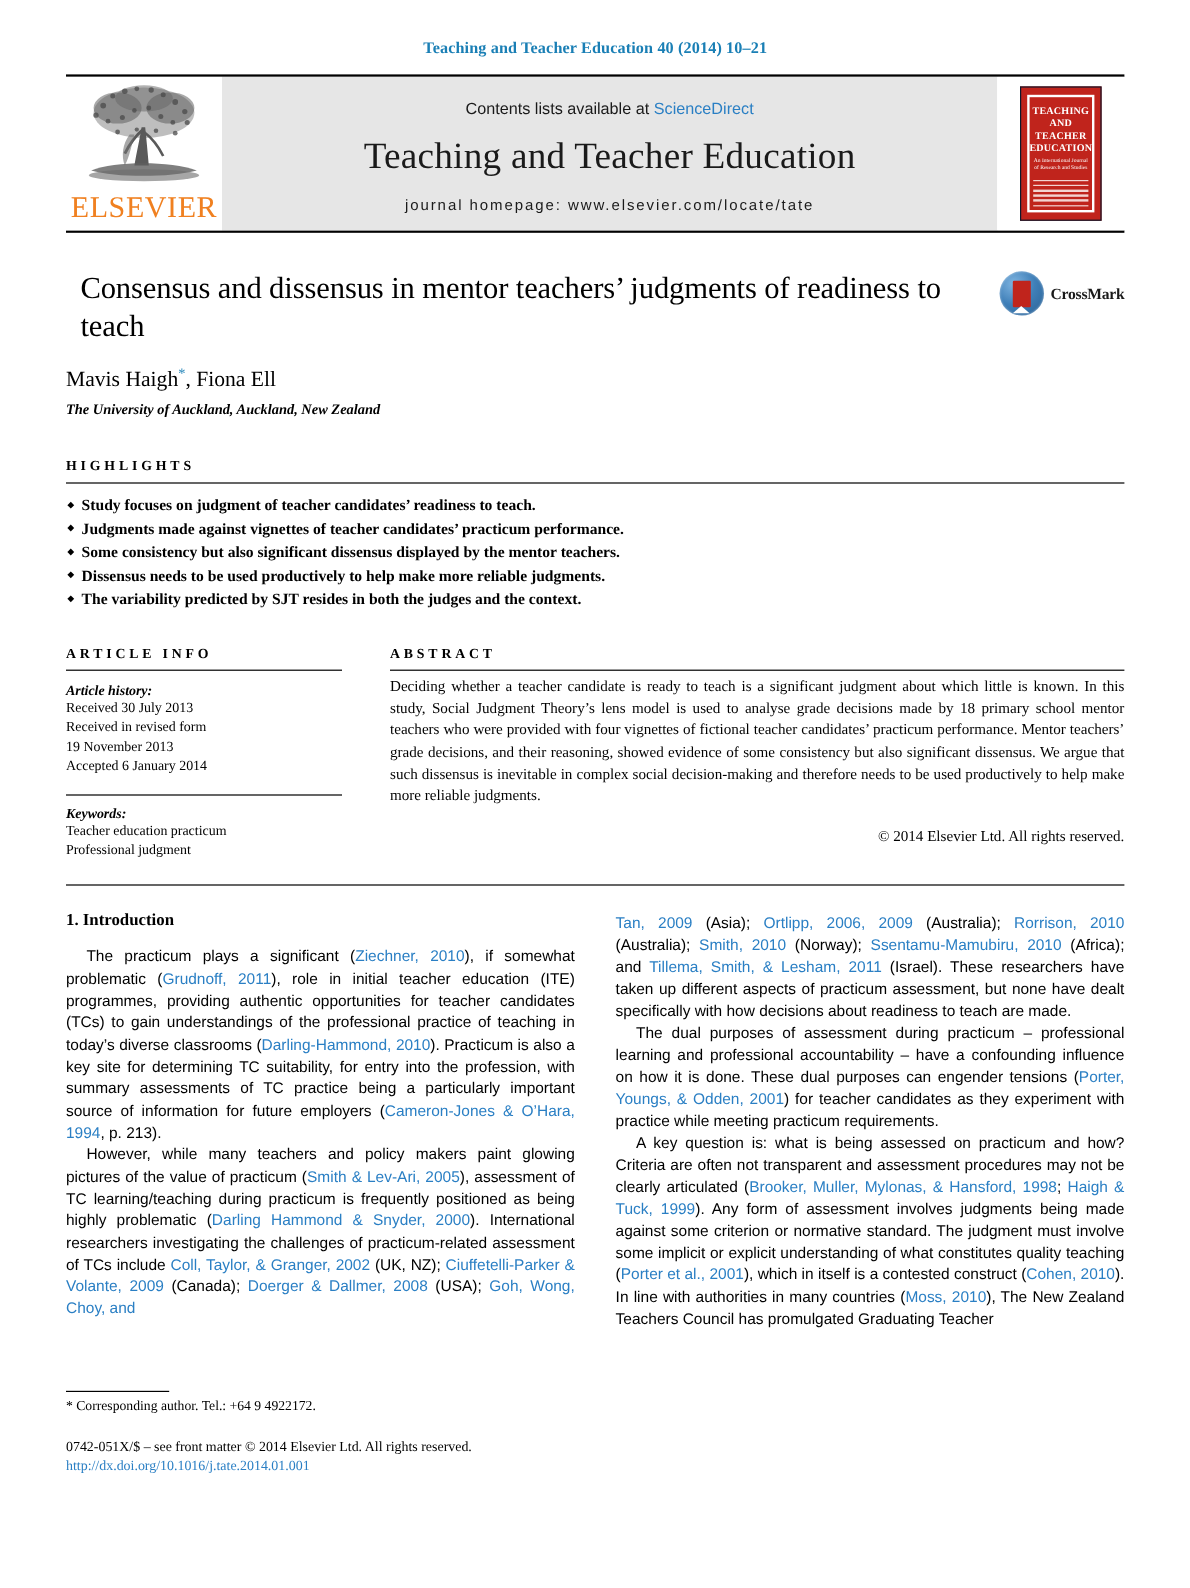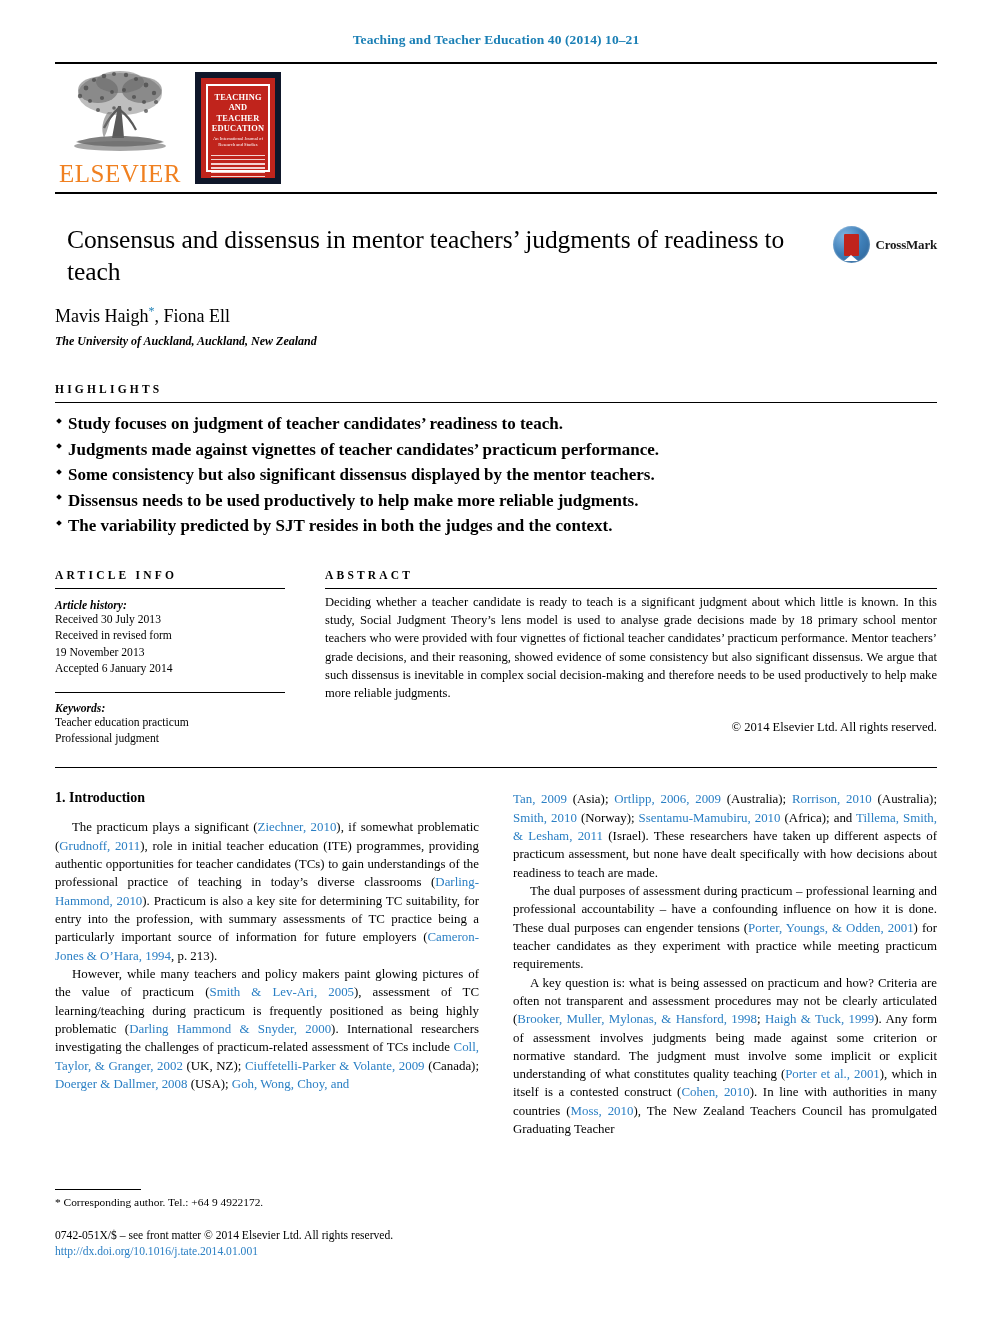--- a/index.html
+++ b/index.html
@@ -86,24 +86,24 @@
   }
   .cover-cell {
     width: 106px;
     flex: 0 0 106px;
     display: flex;
     align-items: center;
     justify-content: center;
     background: #fff;
   }
   .cover {
-    width: 86px;
+    width: 68px;
     height: 112px;
     background: #c0241c;
-    border: 6px solid #0f172a;
+    border: 1px solid #0f172a;
     position: relative;
     padding: 6px 5px;
     overflow: hidden;
   }
   .cover-inner {
     border: 2px solid #fff;
     height: 100%;
     padding: 4px 3px;
     display: flex;
     flex-direction: column;
@@ -198,21 +198,21 @@
     font-size: 11.5px;
     letter-spacing: 3.2px;
   }
   .rule-thin { border: 0; border-top: 1.2px solid #000; margin: 7px 0 0 0; }
 
   
   .hl-block { margin-top: 34px; }
   .hl-list { list-style: none; margin: 8px 0 0 0; padding: 0; }
   .hl-list li {
     font-family: "Liberation Serif", serif;
-    font-size: 17px;
+    font-size: 13px;
     line-height: 1.5;
     padding-left: 13px;
     position: relative;
     font-weight: bold;
   }
   .hl-list li::before {
     content: "";
     position: absolute; left: 2px; top: 7.5px;
     width: 4px; height: 4px; background:#000;
     transform: rotate(45deg);
@@ -248,21 +248,21 @@
     gap: 34px;
   }
   .bcol { width: 424px; flex: 0 0 424px; position: relative; }
   h2.secnum {
     font-family: "Liberation Serif", serif;
     font-size: 14px;
     font-weight: bold;
     margin: 0 0 12px 0;
   }
   .para {
-    font-family: Liberation Serif, serif;
+    font-family: Liberation Sans, sans-serif;
     font-size: 12.9px;
     line-height: 1.42;
     text-align: justify;
     text-indent: 17px;
     margin: 0;
   }
   .para.cont { text-indent: 0; }
   a.cite, .cite {
     color: #2a7fc4;
     text-decoration: none;
@@ -332,20 +332,25 @@
           <path d="M51 40 C44 46 40 52 36 60" stroke="#5a5a5a" stroke-width="2.4" fill="none"></path>
           <path d="M52 42 C60 48 64 54 68 62" stroke="#5a5a5a" stroke-width="2.2" fill="none"></path>
           <path d="M8 74 C28 66 74 66 96 74 C74 80 28 80 8 74 Z" fill="#5f5f5f" opacity=".8"></path>
           <ellipse cx="52" cy="78" rx="46" ry="5" fill="#6b6b6b" opacity=".6"></ellipse>
           <path d="M40 44 C34 52 33 62 36 70 C40 62 42 52 44 44 Z" fill="#707070" opacity=".6"></path>
         </g>
       </svg>
       <div class="elsevier-word">ELSEVIER</div>
     </div>
 
+    <div class="banner-center">
+      <div class="contents-line"><span>Contents lists available at </span><span class="sd">ScienceDirect</span></div>
+      <div class="journal-title">Teaching and Teacher Education</div>
+      <div class="homepage-line">journal homepage: www.elsevier.com/locate/tate</div>
+    </div>
 
     <div class="cover-cell">
       <div class="cover">
         <div class="cover-inner">
           <div class="cover-mark"></div>
           <div class="cover-t">TEACHING</div>
           <div class="cover-t">AND TEACHER</div>
           <div class="cover-t">EDUCATION</div>
           <div class="cover-sub">An International Journal of Research and Studies</div>
           <div class="cover-lines">

